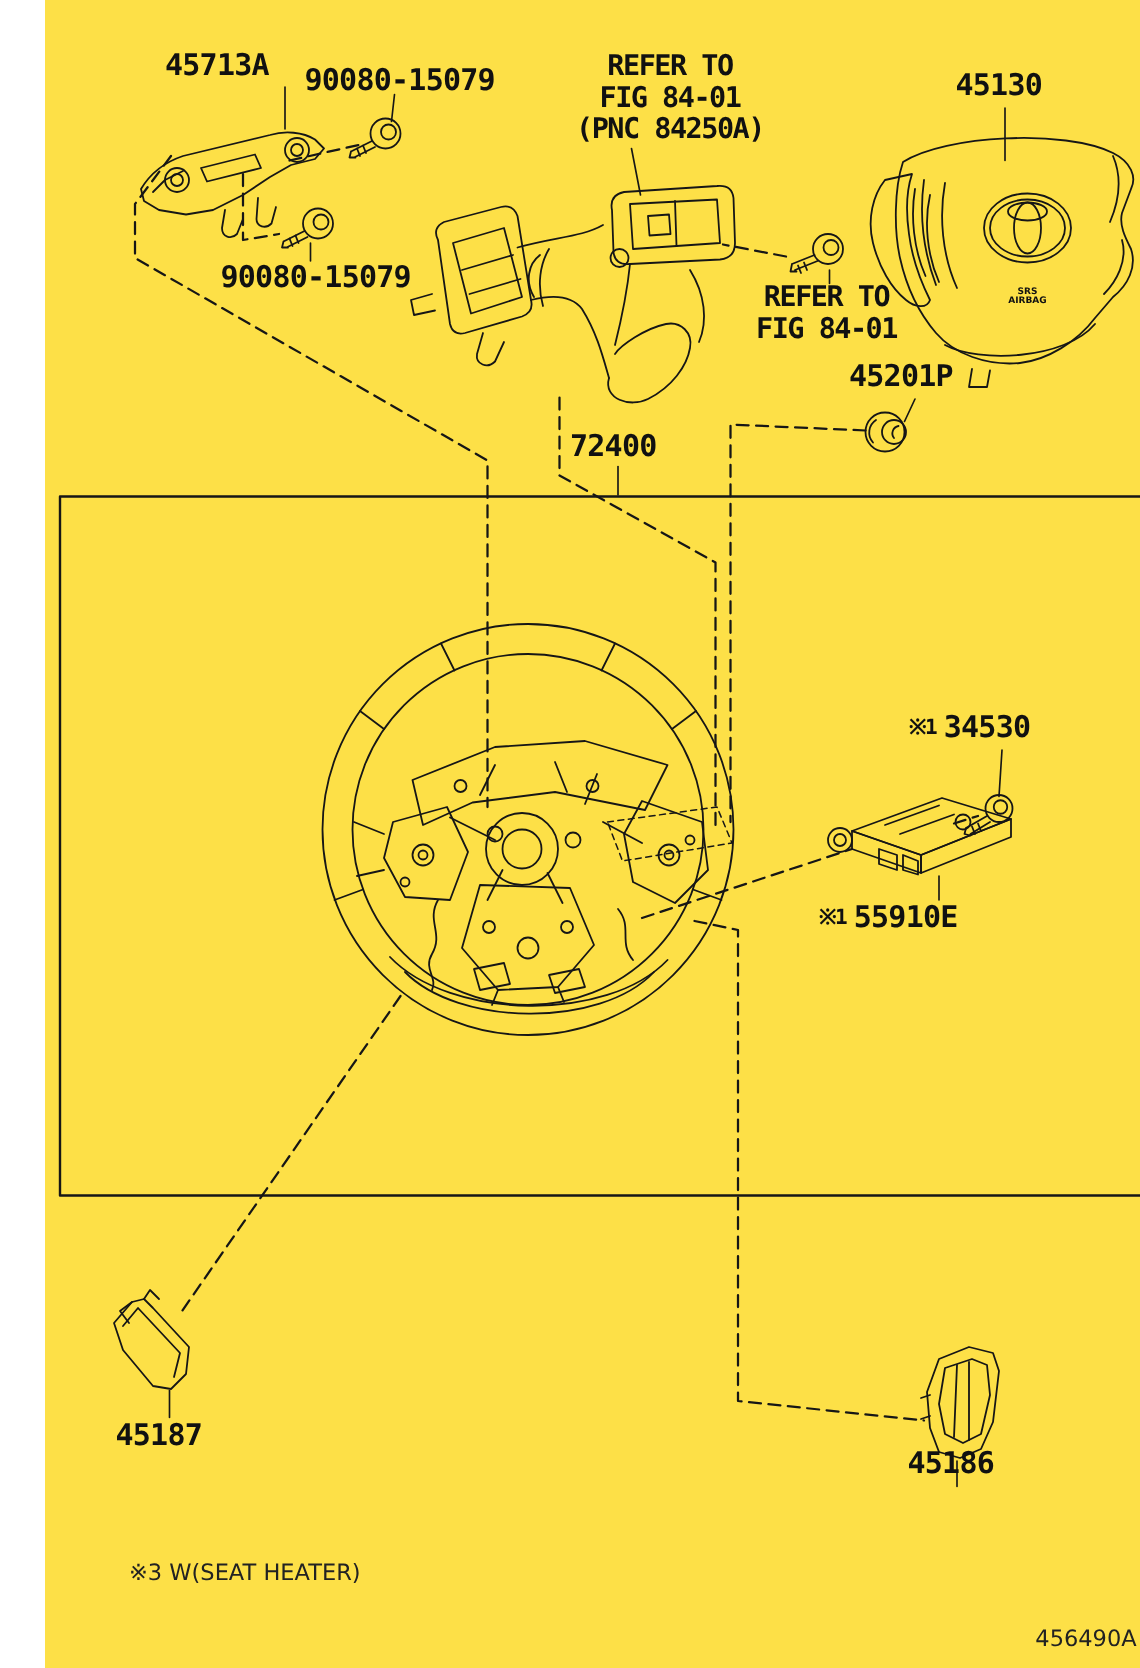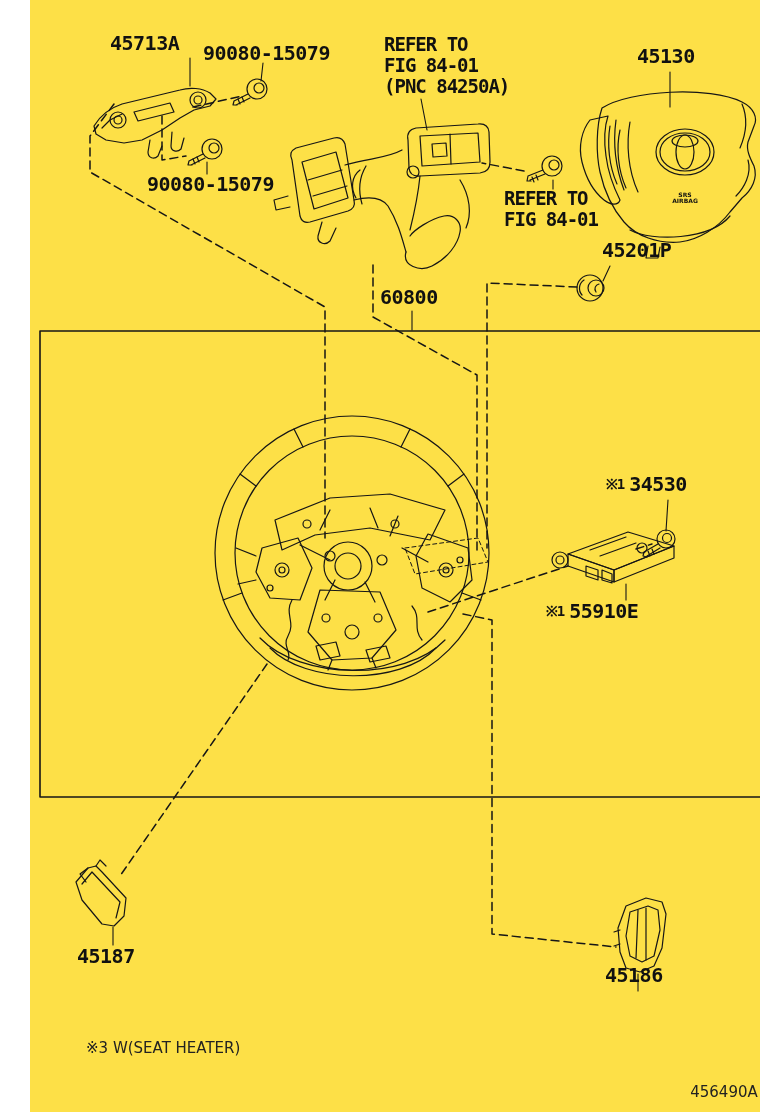--- a/index.html
+++ b/index.html
@@ -9,21 +9,21 @@
     overflow:hidden;
     margin-left:30px;
   }
   .art{position:absolute;left:0;top:0;}
   .num{
     position:absolute;font-weight:bold;font-size:20px;letter-spacing:-0.5px;
     white-space:nowrap;line-height:22px;
   }
   .ref{
     position:absolute;font-weight:bold;font-size:19px;letter-spacing:-1px;
-    white-space:nowrap;line-height:21px;
+    white-space:nowrap;line-height:21px;text-align:center;
   }
   .prefix{font-size:14px;font-weight:bold;letter-spacing:-1px;margin-right:5px;vertical-align:2px;}
   .note{
     position:absolute;font-family:"DejaVu Sans","Liberation Sans",sans-serif;
     font-size:15px;font-weight:normal;letter-spacing:0;white-space:nowrap;color:#222;
   }
   .figcode{
     position:absolute;font-family:"DejaVu Sans","Liberation Sans",sans-serif;
     font-size:15px;font-weight:normal;white-space:nowrap;color:#222;
     width:112px;text-align:center;
@@ -227,22 +227,22 @@
   </div>
 
   <div class="num" style="left:607px;top:45px">45130</div>
   <div class="num" style="left:117px;top:173px">90080-15079</div>
 
   <div class="ref" style="left:474px;top:188px">
     <div>REFER TO</div>
     <div>FIG 84-01</div>
   </div>
 
-  <div class="num" style="left:572px;top:239px">45201P</div>
-  <div class="num" style="left:350px;top:286px">60800</div>
+  <div class="num" style="left:536px;top:239px">45201P</div>
+  <div class="num" style="left:350px;top:286px">72400</div>
 
   <div class="num" style="left:576px;top:473px">
     <span class="prefix">※1</span><span>34530</span>
   </div>
 
   <div class="num" style="left:516px;top:600px">
     <span class="prefix">※1</span><span>55910E</span>
   </div>
 
   <div class="num" style="left:47px;top:945px">45187</div>

